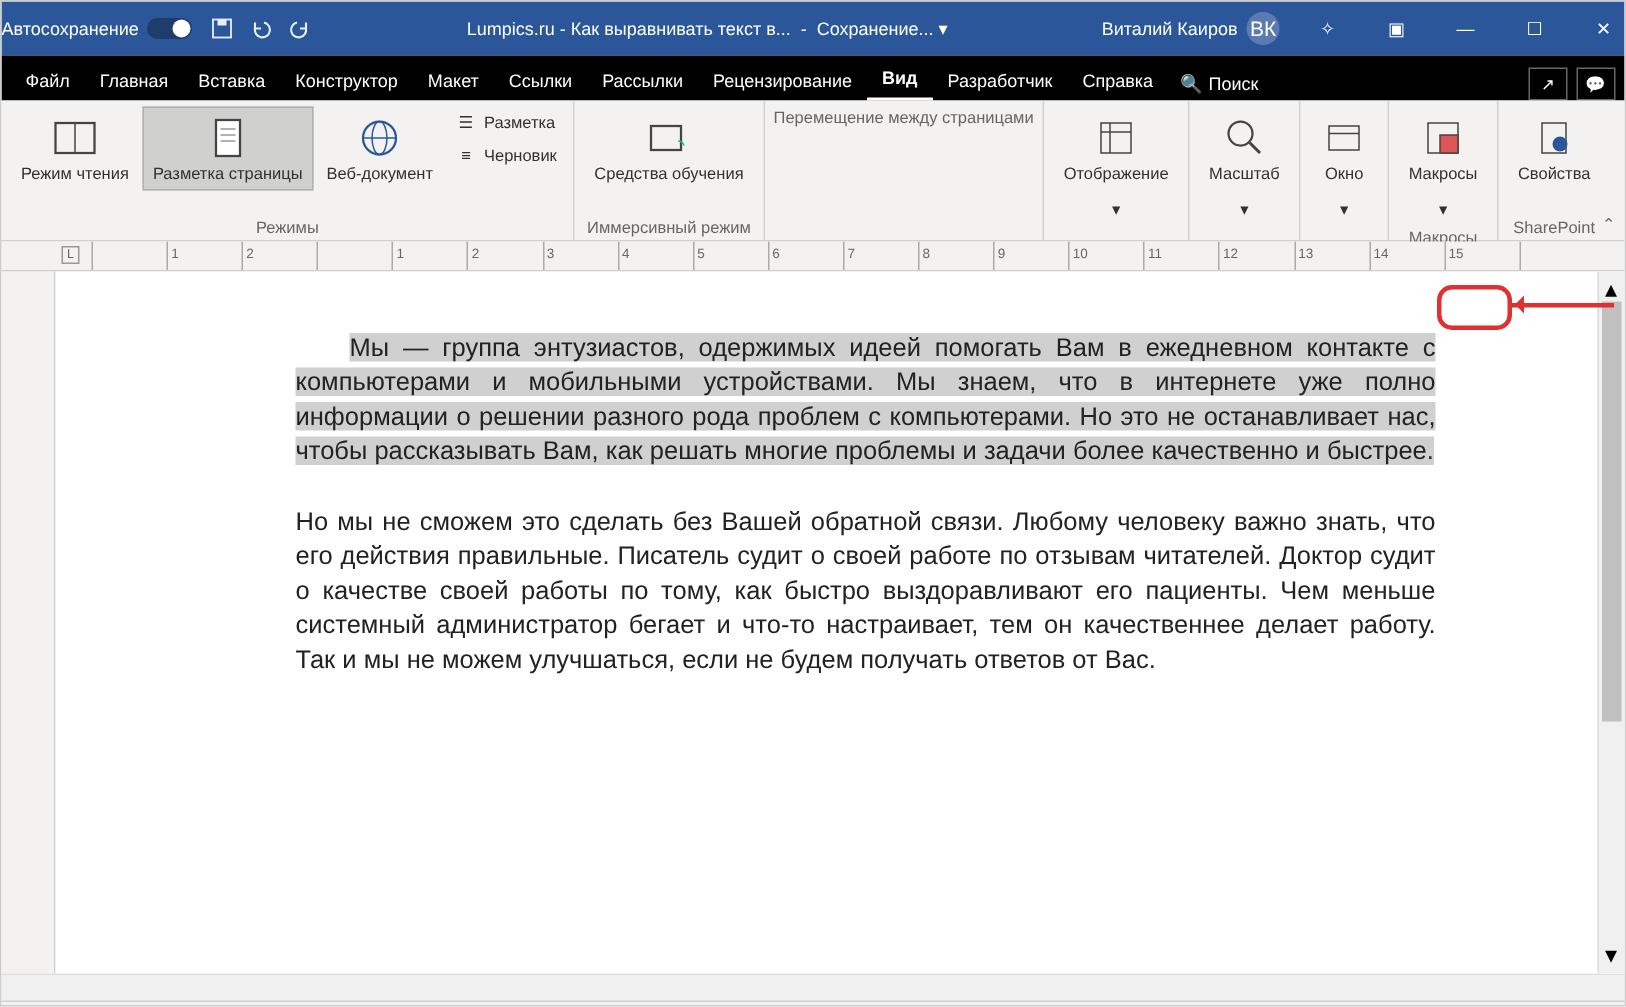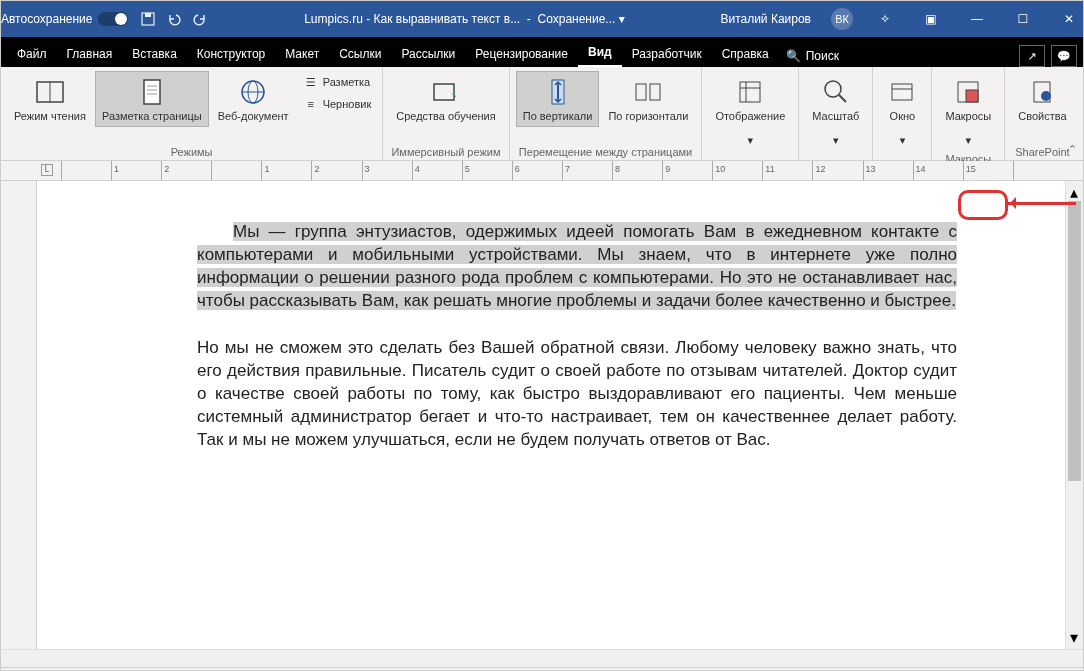--- a/index.html
+++ b/index.html
@@ -5,22 +5,22 @@
 * { margin: 0; padding: 0; box-sizing: border-box; font-family: 'Segoe UI', Tahoma, sans-serif; }
 body { background: #fff; width: 1084px; height: 671px; overflow: hidden; border: 1px solid #ccc; }
 
 .titlebar { background: #2b579a; height: 36px; display: flex; align-items: center; padding: 0 0; color: #fff; font-size: 12px; }
 .titlebar .autosave { display: flex; align-items: center; gap: 6px; }
 .toggle { width: 30px; height: 14px; background: #1e3d6b; border-radius: 7px; position: relative; }
 .toggle::after { content: ''; position: absolute; right: 1px; top: 1px; width: 12px; height: 12px; background: #fff; border-radius: 50%; }
 .titlebar .qat { display: flex; gap: 10px; margin-left: 12px; }
 .titlebar .qat span { width: 16px; height: 16px; display: flex; align-items: center; justify-content: center; opacity: 0.9; }
 .titlebar .doctitle { flex: 1; text-align: center; white-space: nowrap; overflow: hidden; }
-.titlebar .user { display: flex; align-items: center; gap: 20px; }
-.titlebar .avatar { width: 22px; height: 22px; background: #5a7bb0; border-radius: 50%; font-size: 11px; display: flex; align-items: center; justify-content: center; }
+.titlebar .user { display: flex; align-items: center; gap: 6px; }
+.titlebar .avatar { width: 22px; height: 22px; background: #5a7bb0; border-radius: 50%; font-size: 14px; display: flex; align-items: center; justify-content: center; }
 .titlebar .wincontrols { display: flex; gap: 18px; margin-left: 18px; }
 .titlebar .wincontrols span { width: 28px; text-align: center; }
 
 .tabbar { background: #000000; height: 30px; display: flex; align-items: flex-end; padding: 0 6px; color: #fff; font-size: 12px; }
 .tabbar .tab { padding: 6px 10px; cursor: pointer; }
 .tabbar .tab.active { font-weight: 600; border-bottom: 2px solid #fff; }
 .tabbar .spacer { flex: 1; }
 .tabbar .search { display: flex; align-items: center; gap: 4px; padding: 4px 8px; }
 .tabbar .rightbtns { display: flex; gap: 6px; }
 .tabbar .rightbtns span { width: 26px; height: 22px; border: 1px solid rgba(255,255,255,0.4); display: flex; align-items: center; justify-content: center; font-size: 11px; }
@@ -188,41 +188,20 @@
               <path d="M22 18 q3 0 4 3" fill="none" stroke="#2b8"></path>
             </svg>
           </span>
         <span>Средства обучения</span>
       </div>
     </div>
     <div class="glabel">Иммерсивный режим</div>
   </div>
 
   <div class="rgroup">
-    <div class="items">
-      <div class="rbtn active">
-        <span class="ricon">
-            <svg class="ico" viewBox="0 0 32 32">
-              <rect x="10" y="4" width="12" height="24" fill="#cde" stroke="#2b579a"></rect>
-              <line x1="16" y1="6" x2="16" y2="26" stroke="#2b579a" stroke-width="2"></line>
-              <path d="M13 9 L16 6 L19 9 M13 23 L16 26 L19 23" fill="none" stroke="#2b579a" stroke-width="1.5"></path>
-            </svg>
-          </span>
-        <span>По вертикали</span>
-      </div>
-      <div class="rbtn">
-        <span class="ricon">
-            <svg class="ico" viewBox="0 0 32 32">
-              <rect x="4" y="8" width="10" height="16" fill="none" stroke="#444"></rect>
-              <rect x="18" y="8" width="10" height="16" fill="none" stroke="#444"></rect>
-            </svg>
-          </span>
-        <span>По горизонтали</span>
-      </div>
-    </div>
     <div class="glabel">Перемещение между страницами</div>
   </div>
 
   <div class="rgroup">
     <div class="items">
       <div class="rbtn">
         <span class="ricon">
             <svg class="ico" viewBox="0 0 32 32">
               <rect x="6" y="6" width="20" height="20" fill="none" stroke="#444"></rect>
               <line x1="6" y1="12" x2="26" y2="12" stroke="#444"></line>

